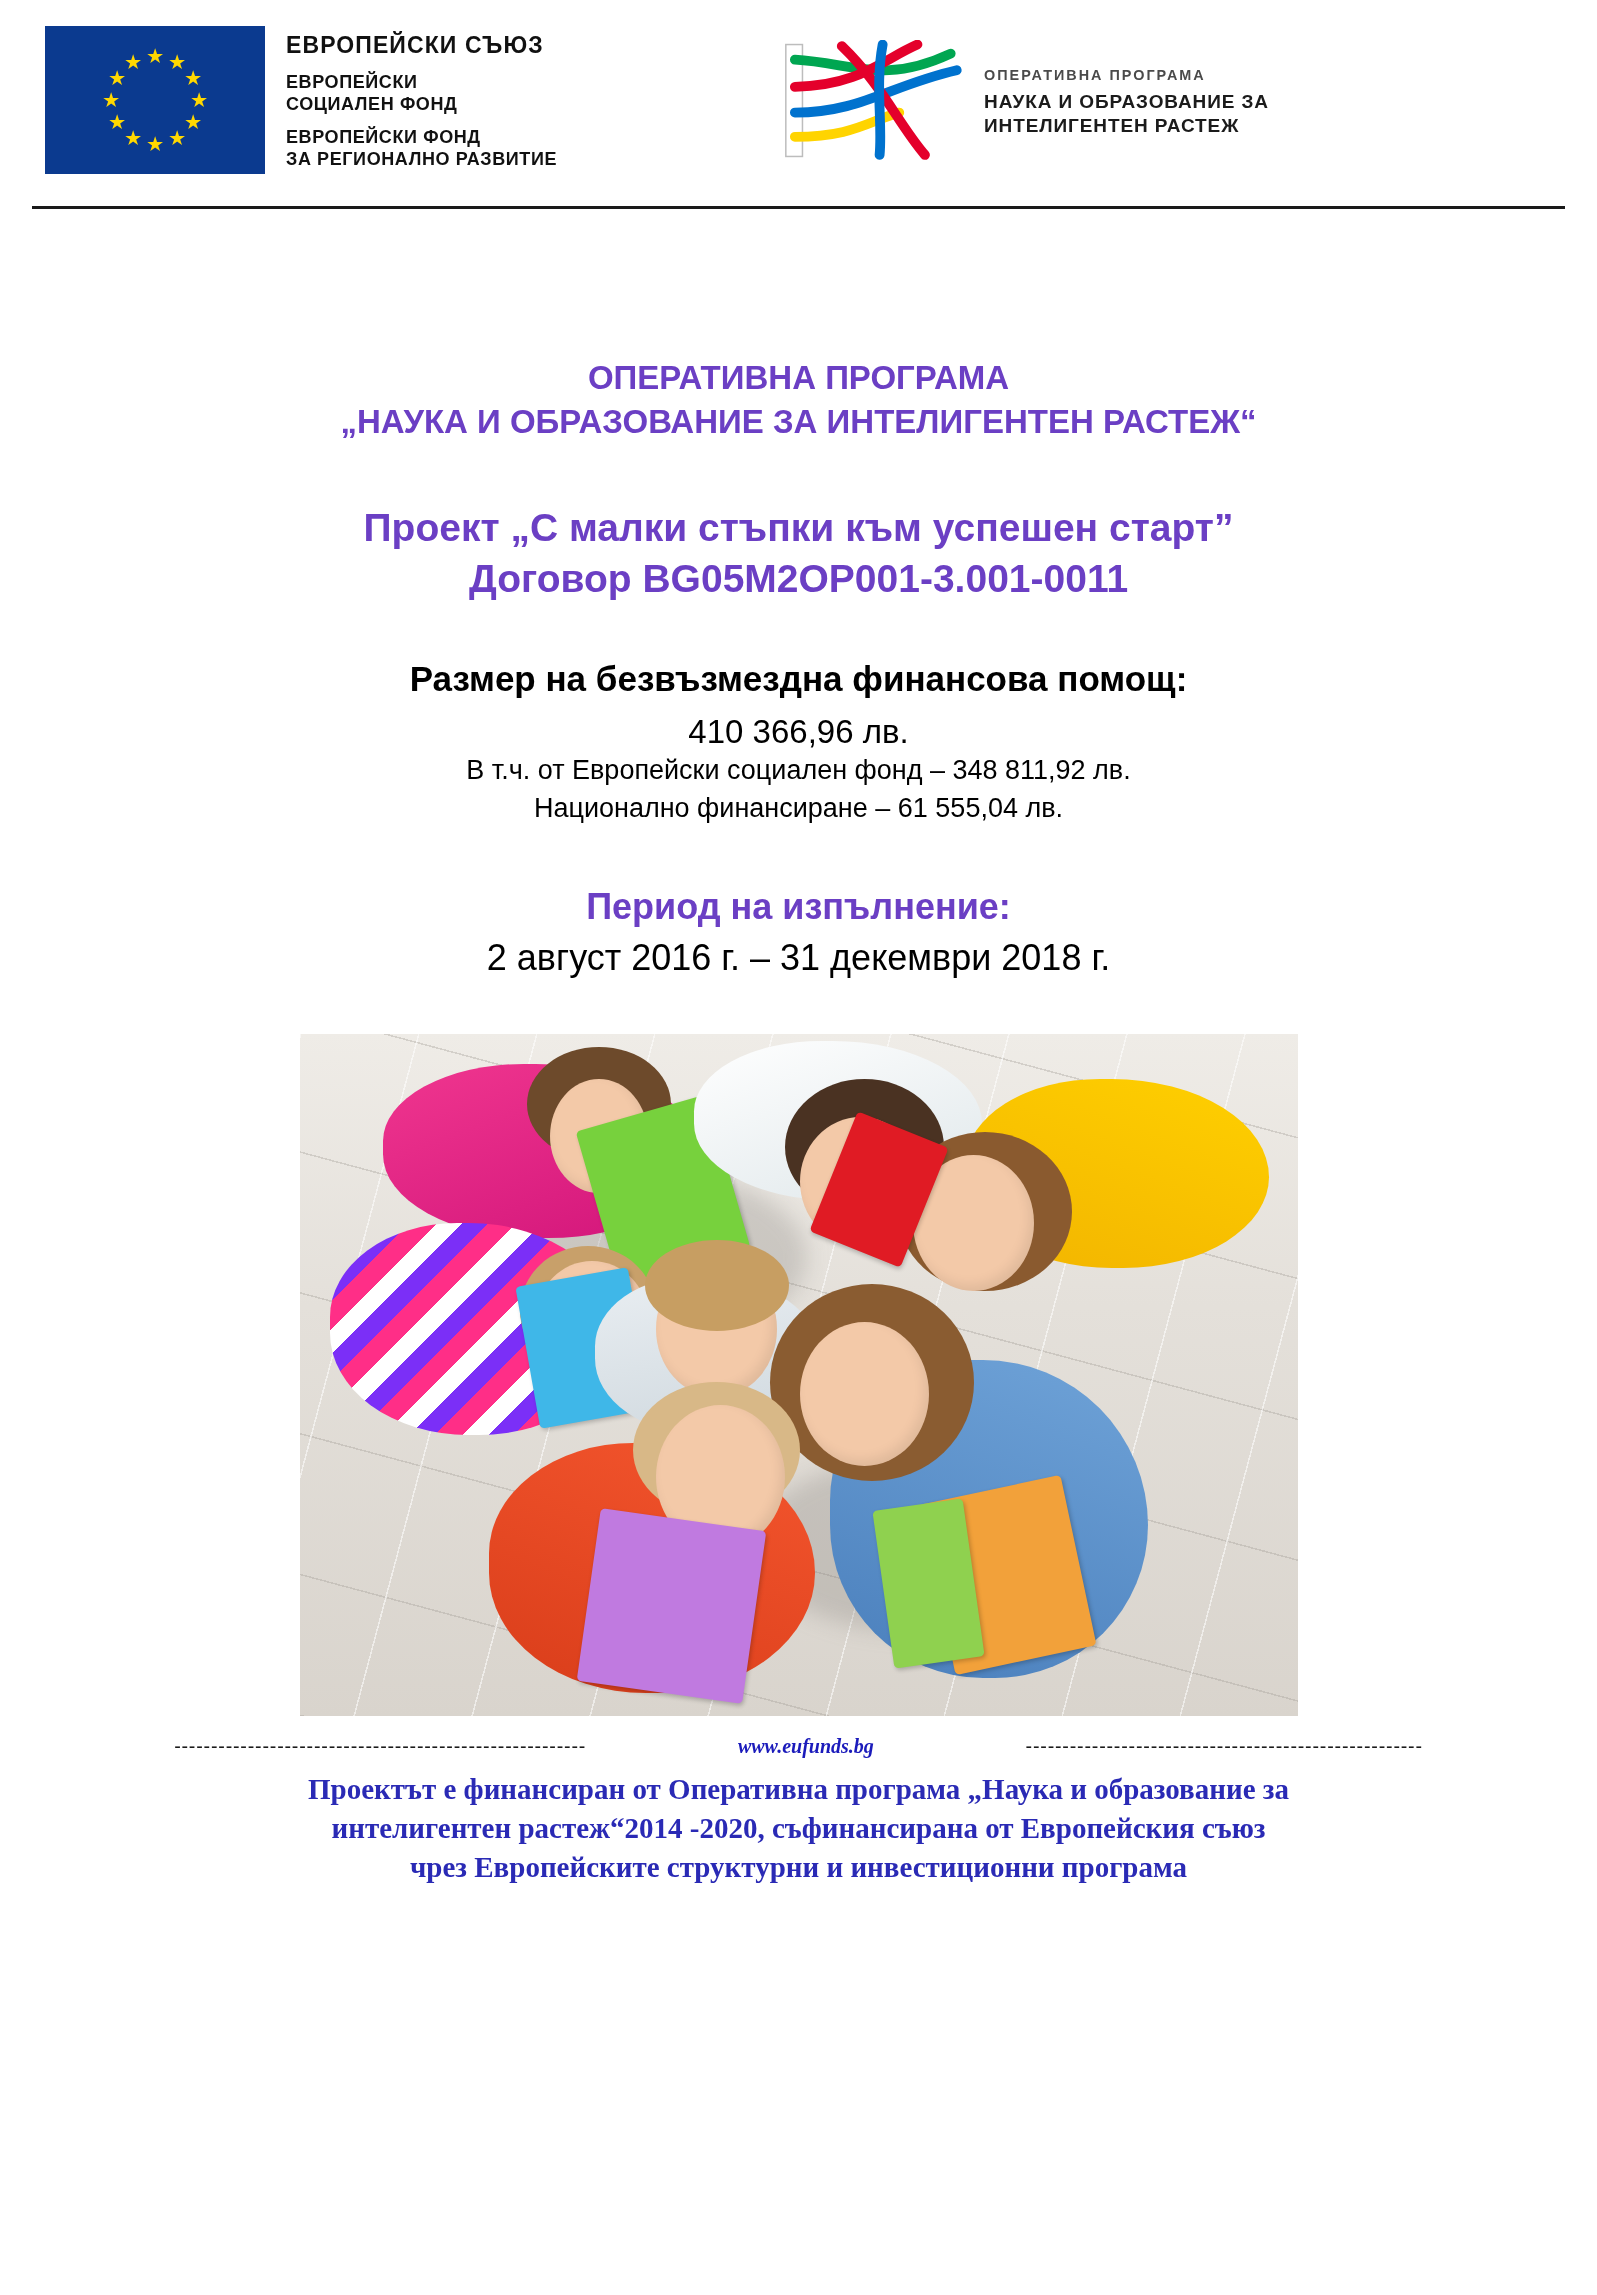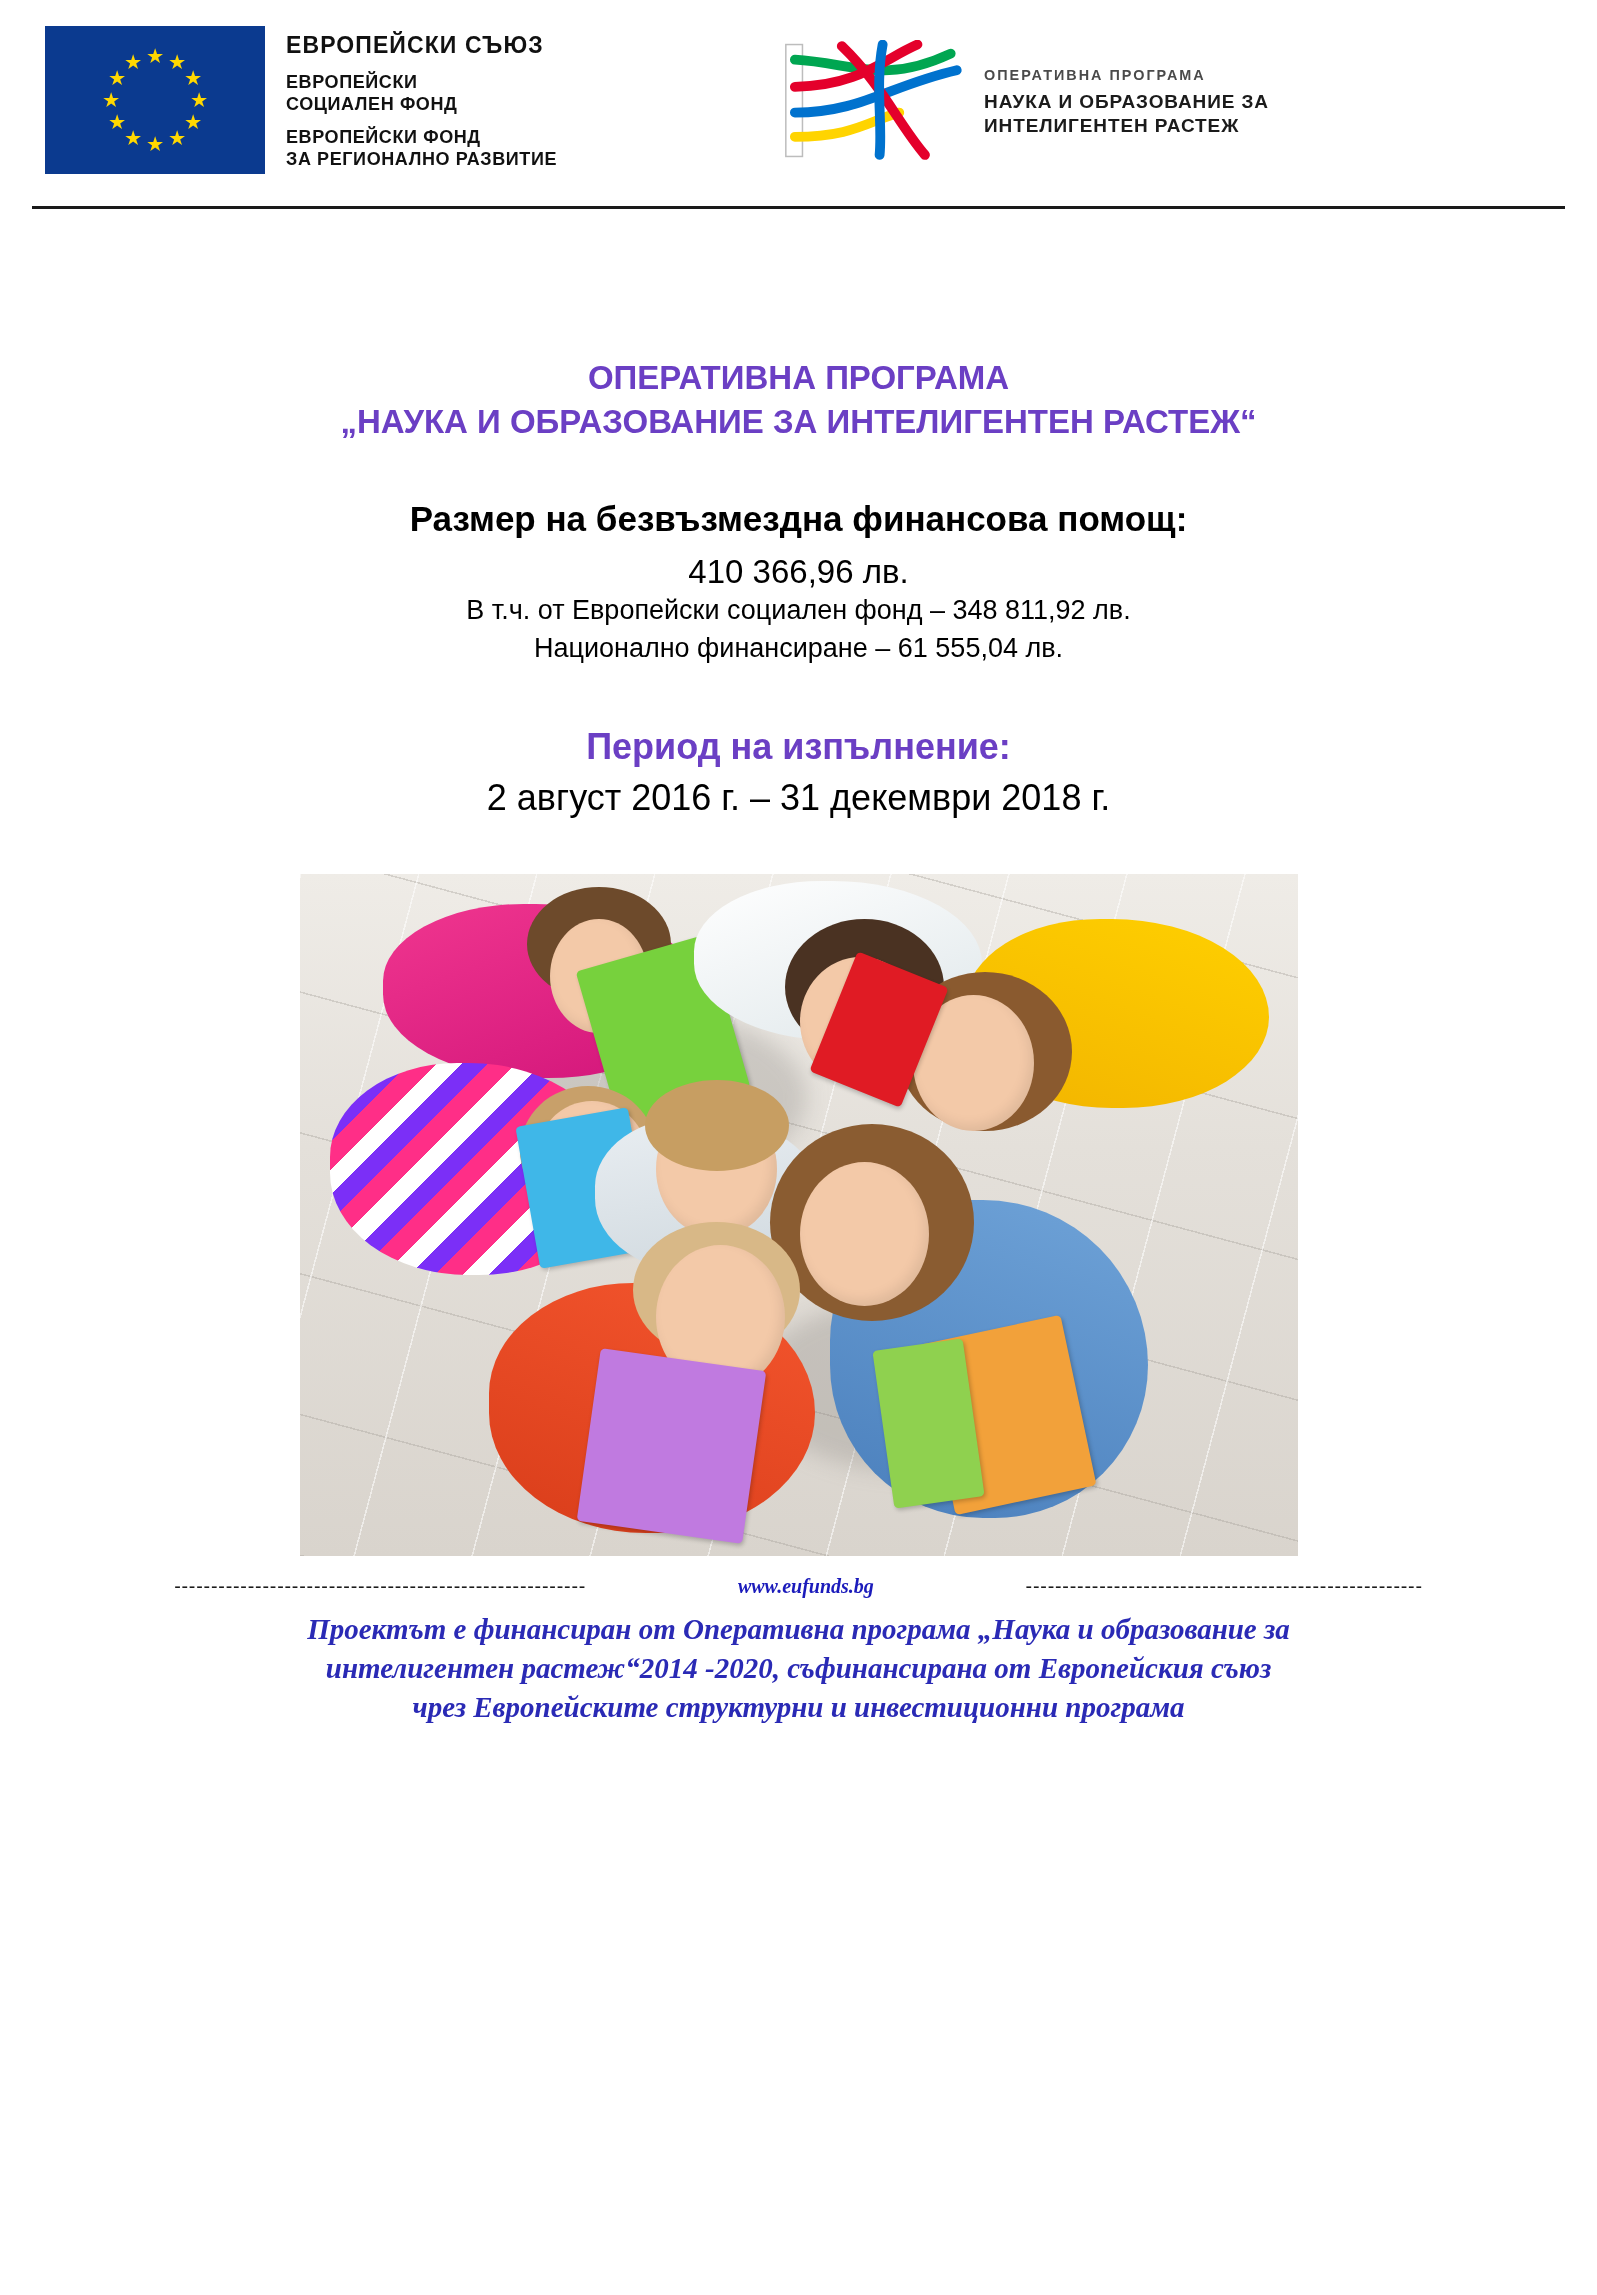--- a/index.html
+++ b/index.html
@@ -235,21 +235,20 @@
   .site-url {
     font-family: "Liberation Serif", serif;
     font-style: italic;
     font-weight: bold;
     font-size: 20px;
     color: #1b1bbb;
     flex: none;
   }
   .footer-note {
     font-family: "Liberation Serif", serif;
-    font-style: italic;
     font-weight: bold;
     font-size: 29px;
     line-height: 39px;
     color: #2a2ab5;
     margin-top: 12px;
   }
 </style>
 </head>
 <body>
 
@@ -306,20 +305,24 @@
   <div class="header-rule"></div>
 </div>
 
 <div class="main">
 
   <div class="op-heading">
     <div>ОПЕРАТИВНА ПРОГРАМА</div>
     <div>„НАУКА И ОБРАЗОВАНИЕ ЗА ИНТЕЛИГЕНТЕН РАСТЕЖ“</div>
   </div>
 
+  <div class="project-heading">
+    <div>Проект „С малки стъпки към успешен старт”</div>
+    <div>Договор  BG05M2OP001-3.001-0011</div>
+  </div>
 
   <div class="grant-label">Размер на безвъзмездна финансова помощ:</div>
   <div class="grant-amount">410 366,96 лв.</div>
   <div class="grant-line">В т.ч. от Европейски социален фонд – 348 811,92 лв.</div>
   <div class="grant-line">Национално финансиране – 61 555,04 лв.</div>
 
   <div class="period-label">Период на изпълнение:</div>
   <div class="period-value">2 август 2016 г. – 31 декември 2018 г.</div>
 
   <div class="photo-wrap">

